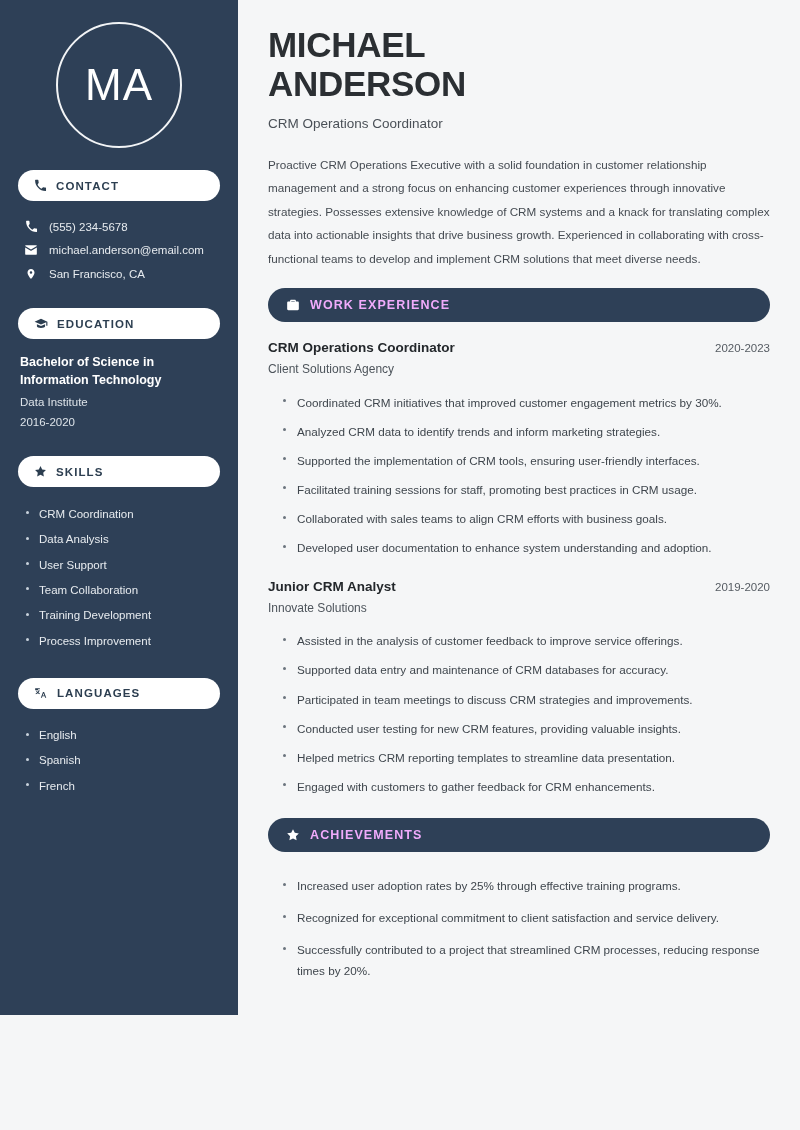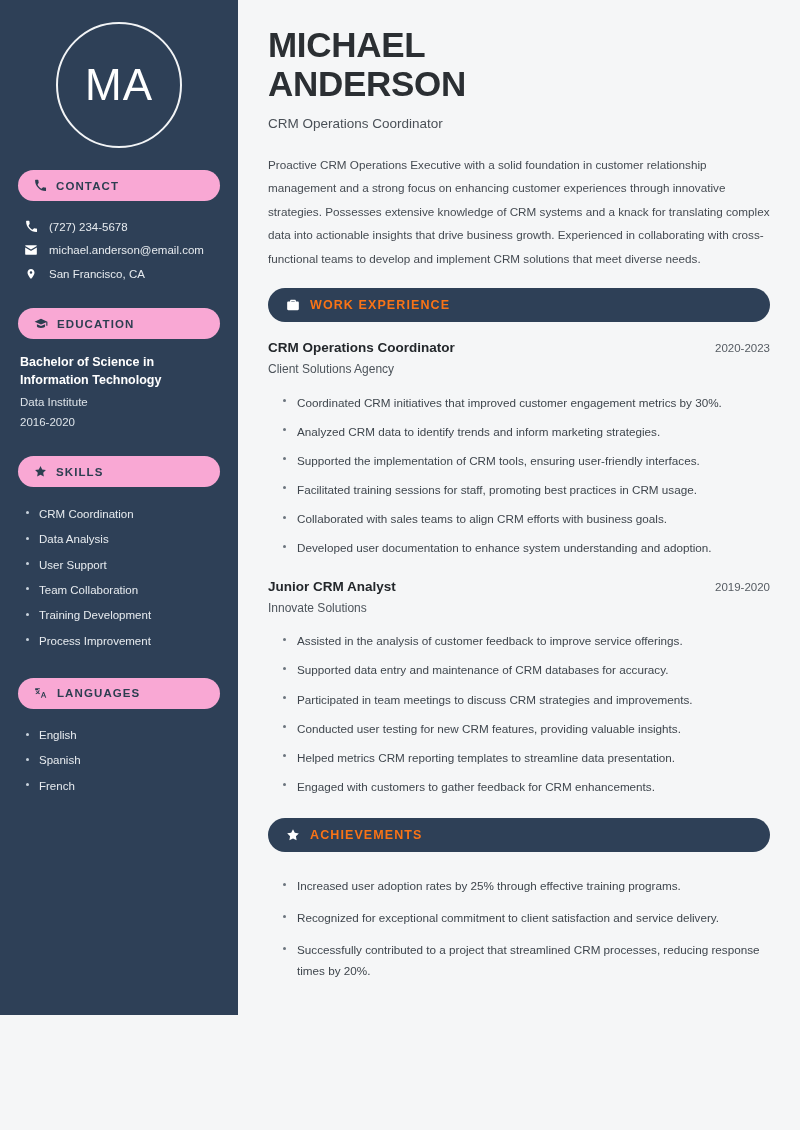--- a/index.html
+++ b/index.html
@@ -48,21 +48,21 @@
   }
   .avatar-initials {
     font-size: 44px;
     font-weight: 400;
     letter-spacing: 1px;
     color: #ffffff;
     line-height: 1;
   }
 
   .pill {
-    background: #f9a8d4;
+    background: #ffffff;
     color: #2c3e50;
     border-radius: 999px;
     height: 31px;
     display: flex;
     align-items: center;
     gap: 9px;
     padding: 0 16px;
     margin-bottom: 14px;
   }
   .pill-label {
@@ -140,21 +140,21 @@
 
   .summary {
     font-size: 11.7px;
     line-height: 2.0;
     color: #454b52;
     margin-bottom: 18px;
   }
 
   .sec-head {
     background: #2e4057;
-    color: #f97316;
+    color: #f0abfc;
     border-radius: 999px;
     height: 34px;
     display: flex;
     align-items: center;
     gap: 10px;
     padding: 0 18px;
     margin-bottom: 18px;
   }
   .sec-head .ic { display: flex; align-items: center; }
   .sec-head .ic svg { display: block; }
@@ -249,21 +249,21 @@
       <span class="pill-label">CONTACT</span>
     </div>
 
     <div class="contact-list">
       <div class="contact-row">
         <span class="ic">
           <svg width="13" height="13" viewBox="0 0 24 24" fill="#ffffff">
             <path d="M6.6 10.8c1.6 3.1 4.1 5.6 7.2 7.2l2.4-2.4c.3-.3.8-.4 1.2-.3 1.2.4 2.5.6 3.8.6.6 0 1 .4 1 1V21c0 .6-.4 1-1 1C10.8 22 2 13.2 2 2.2c0-.6.4-1 1-1h4.1c.6 0 1 .4 1 1 0 1.3.2 2.6.6 3.8.1.4 0 .9-.3 1.2L6.6 10.8z"></path>
           </svg>
         </span>
-        <span>(727) 234-5678</span>
+        <span>(555) 234-5678</span>
       </div>
       <div class="contact-row">
         <span class="ic">
           <svg width="14" height="14" viewBox="0 0 24 24" fill="#ffffff">
             <path d="M2 5c0-.6.4-1 1-1h18c.6 0 1 .4 1 1v.3l-10 6-10-6V5zm0 2.6V19c0 .6.4 1 1 1h18c.6 0 1-.4 1-1V7.6l-9.5 5.7c-.3.2-.7.2-1 0L2 7.6z"></path>
           </svg>
         </span>
         <span>michael.anderson@email.com</span>
       </div>
       <div class="contact-row">

